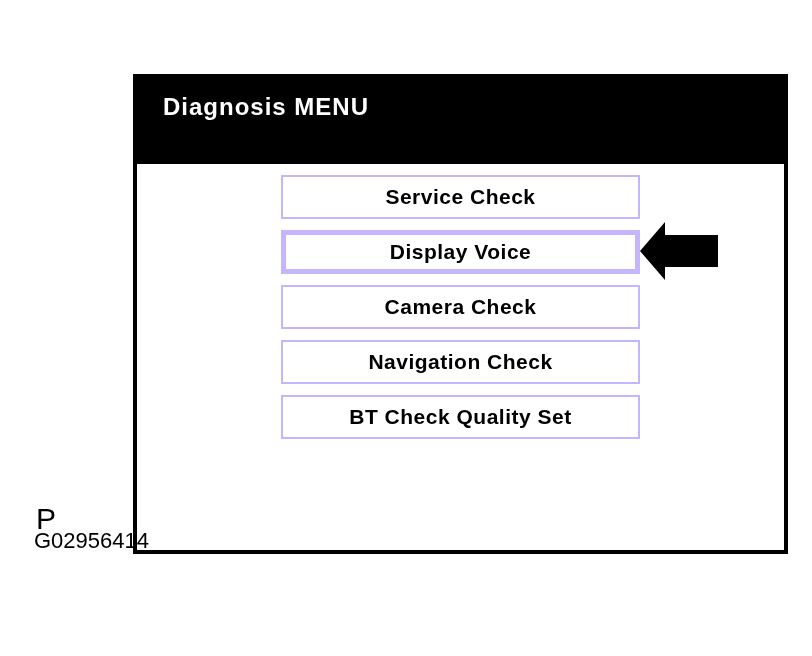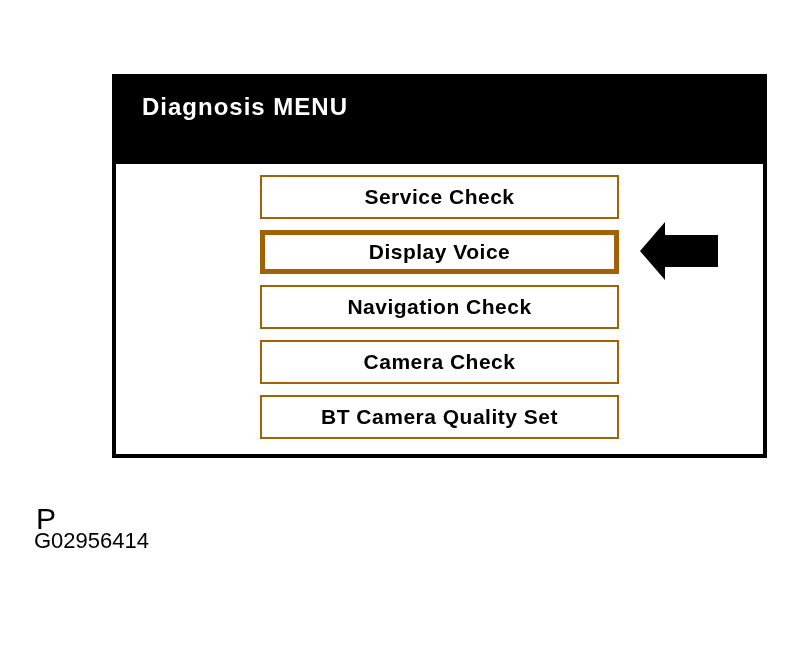--- a/index.html
+++ b/index.html
@@ -12,24 +12,24 @@
     height: 656px;
     position: relative;
     font-family: "Liberation Sans", sans-serif;
     color: #000000;
     overflow: hidden;
   }
 
   
   .panel {
     position: absolute;
-    left: 112px;
+    left: 133px;
     top: 74px;
     width: 655px;
-    height: 384px;
+    height: 480px;
     box-sizing: border-box;
     border: 4px solid #000000;
     background: #ffffff;
   }
 
   
   .screen-header {
     height: 86px;
     background: #000000;
     color: #ffffff;
@@ -46,21 +46,21 @@
     margin-top: 11px;
     display: flex;
     flex-direction: column;
     align-items: center;
     gap: 11px;
   }
   .menu-btn {
     width: 359px;
     height: 44px;
     box-sizing: border-box;
-    border: 2px solid #a16207;
+    border: 2px solid #c4b5fd;
     background: #ffffff;
     display: flex;
     align-items: center;
     justify-content: center;
     font-size: 21px;
     font-weight: bold;
     letter-spacing: 0.5px;
     cursor: pointer;
   }
   .menu-btn.selected {
@@ -97,23 +97,23 @@
 
 <div class="panel">
 
   <div class="screen-header">
     <div class="screen-title">Diagnosis MENU</div>
   </div>
 
   <div class="menu">
     <div class="menu-btn">Service Check</div>
     <div class="menu-btn selected">Display Voice</div>
+    <div class="menu-btn">Camera Check</div>
     <div class="menu-btn">Navigation Check</div>
-    <div class="menu-btn">Camera Check</div>
-    <div class="menu-btn">BT Camera Quality Set</div>
+    <div class="menu-btn">BT Check Quality Set</div>
   </div>
 
 </div>
 
 <svg class="selection-arrow" viewBox="0 0 78 58" xmlns="http://www.w3.org/2000/svg" aria-hidden="true">
   <polygon points="0,29 25,0 25,13 78,13 78,45 25,45 25,58" fill="#000000"></polygon>
 </svg>
 
 <div class="fig-label">P</div>
 

